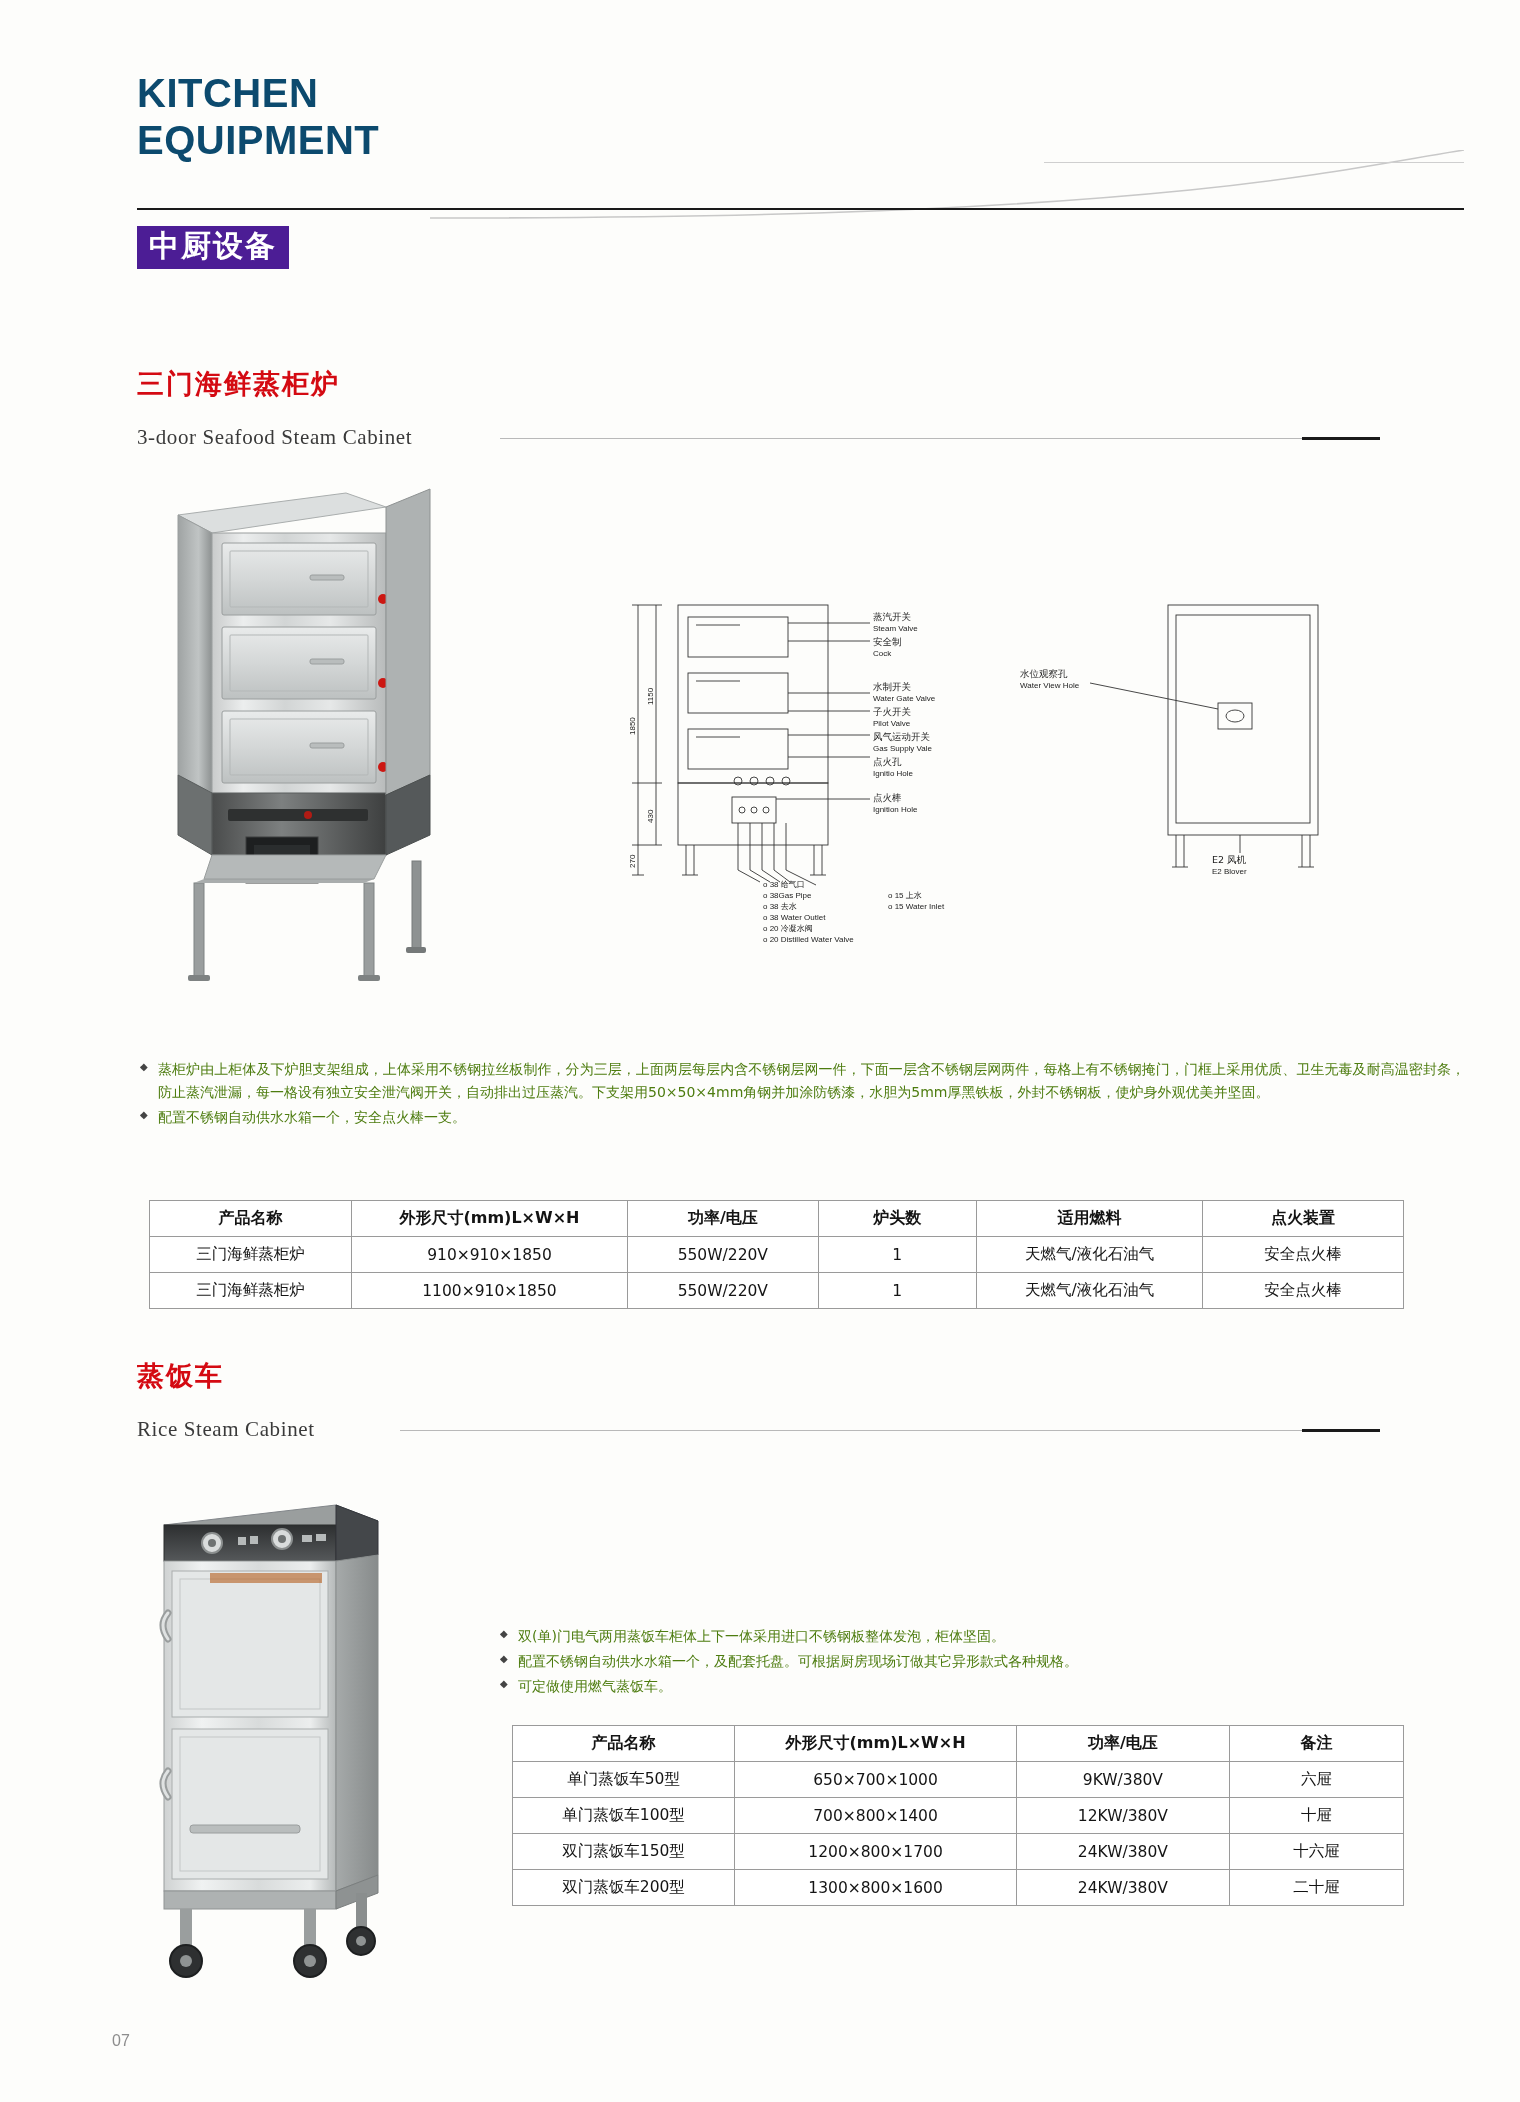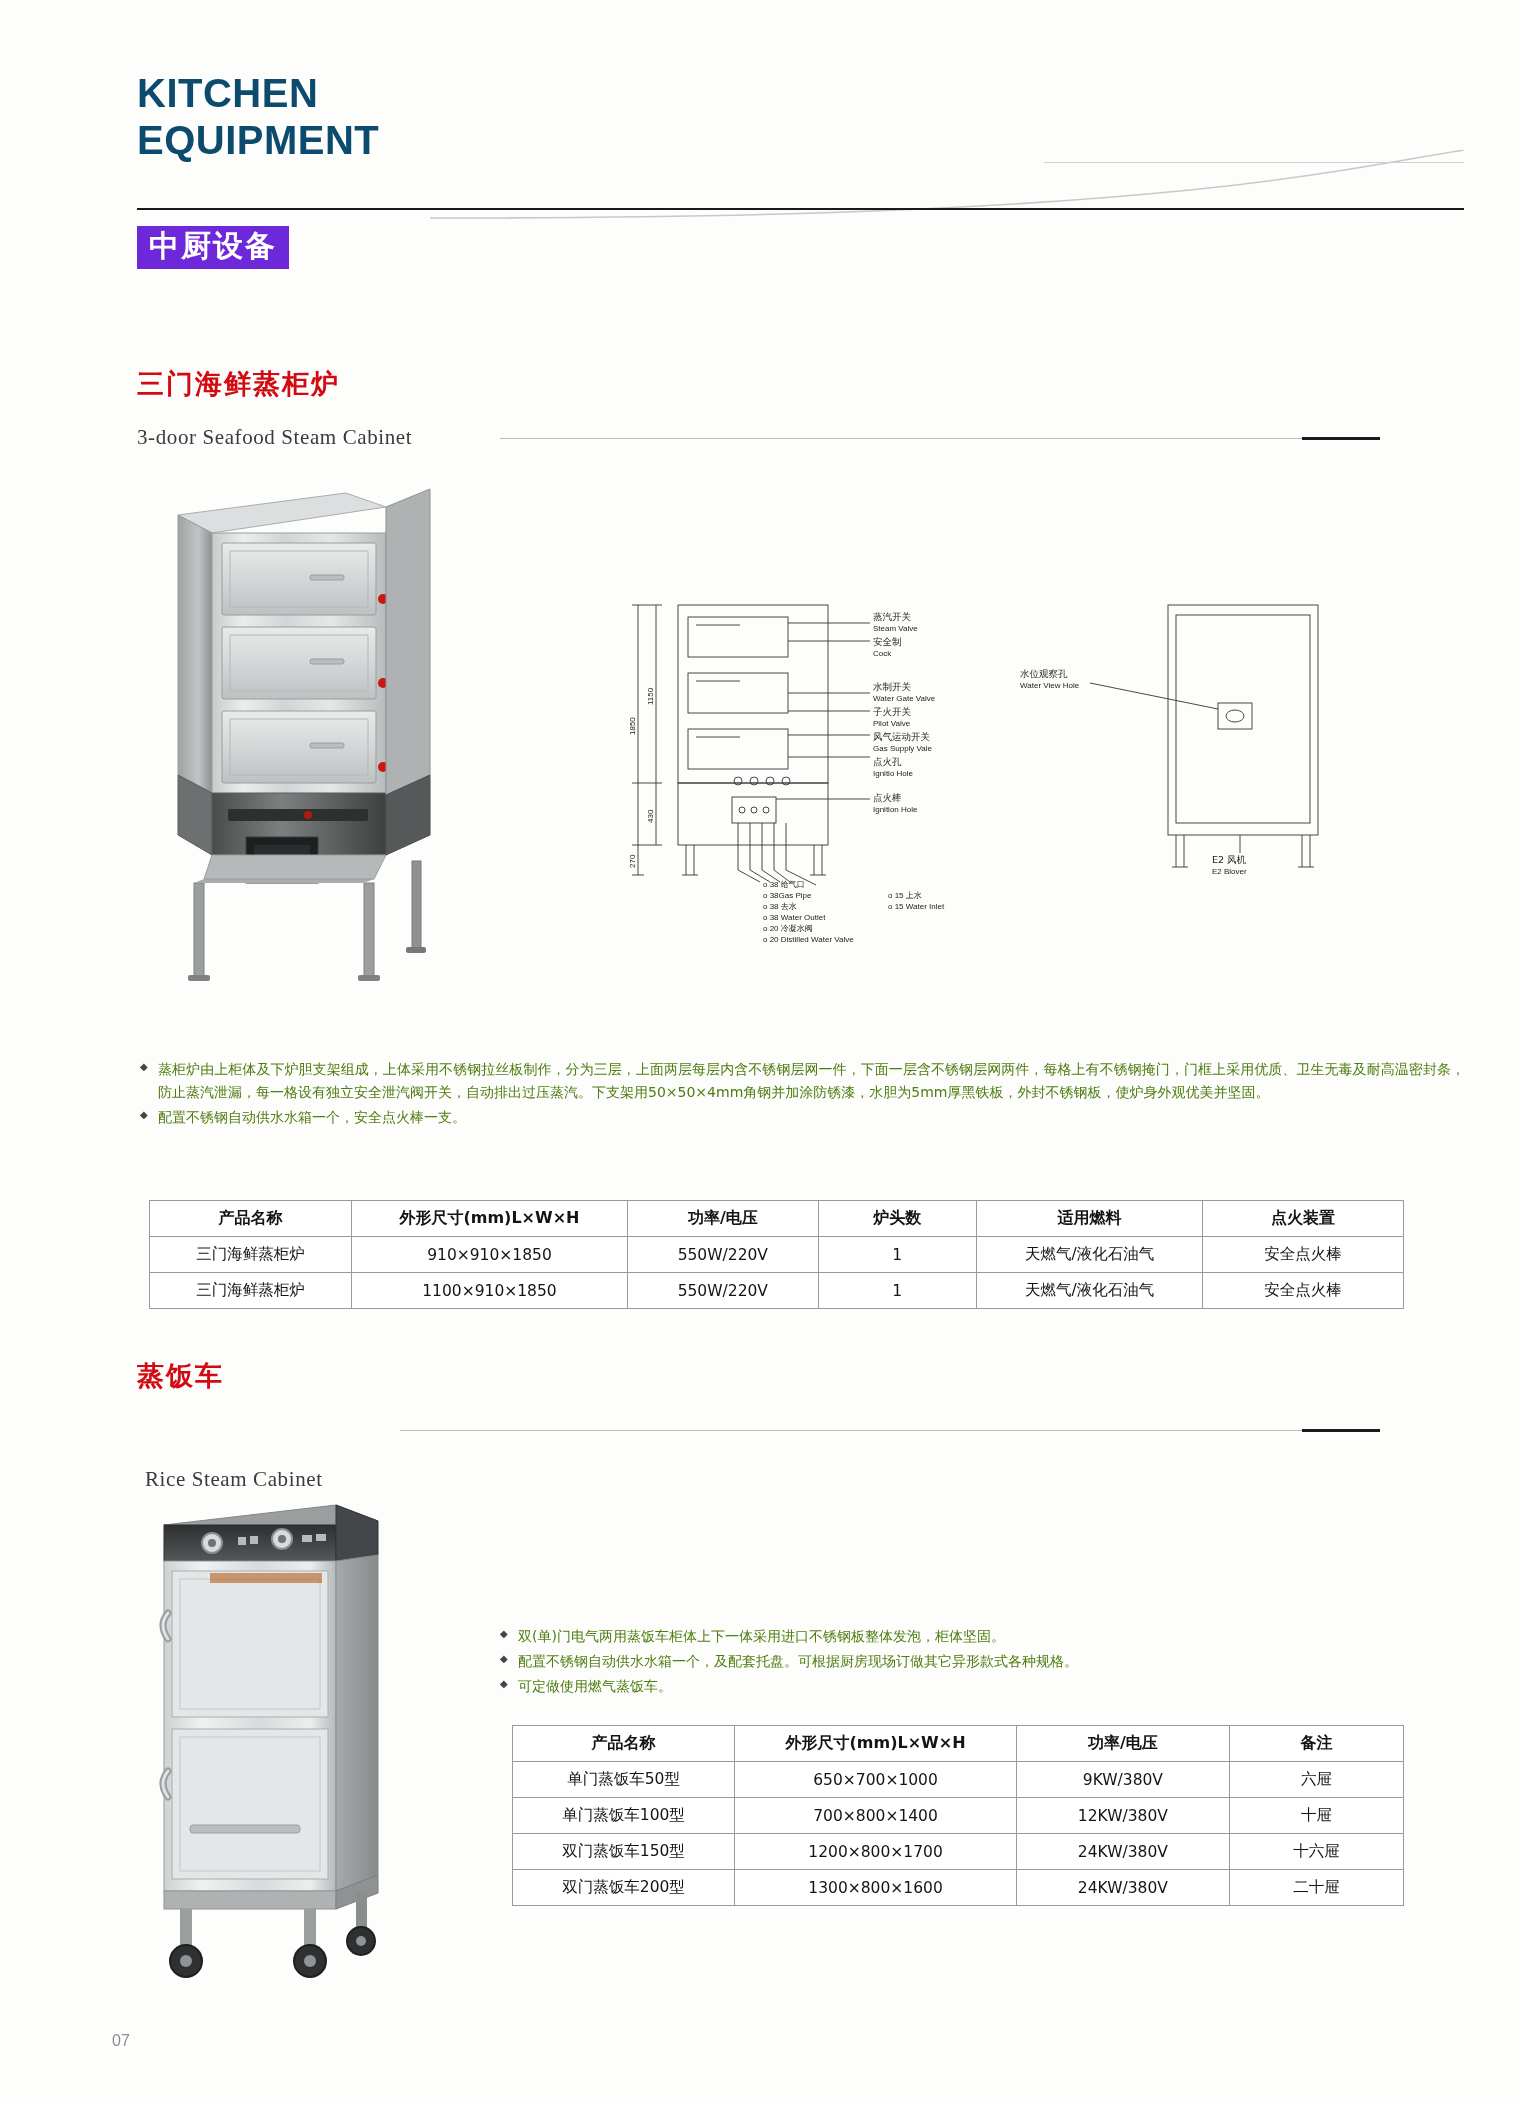--- a/index.html
+++ b/index.html
@@ -66,21 +66,21 @@
     height: 70px;
     overflow: hidden;
     pointer-events: none;
   }
   .swoosh svg { display:block; }
 
   .cn-title-badge {
     position: absolute;
     left: 137px;
     top: 226px;
-    background: #6d28d9;
+    background: #4c1d95;
     color: #ffffff;
     font-family: "DejaVu Sans", sans-serif;
     font-weight: bold;
     font-size: 30px;
     letter-spacing: 2px;
     padding: 5px 12px 8px 12px;
     line-height: 1;
   }
 
   
@@ -446,21 +446,21 @@
       <td>1100×910×1850</td>
       <td>550W/220V</td>
       <td>1</td>
       <td>天燃气/液化石油气</td>
       <td>安全点火棒</td>
     </tr>
   </tbody>
     </table>
 
   <div class="section-cn" style="left:137px; top:1358px;">蒸饭车</div>
-  <div class="section-en" style="left:137px; top:1467px;margin-left:8px;">Rice Steam Cabinet</div>
+  <div class="section-en" style="left:137px; top:1417px;">Rice Steam Cabinet</div>
   <div class="section-rule" style="left:400px; top:1430px; width:980px;">
     <span class="dark"></span>
   </div>
 
   <div class="photo2">
     <svg width="280" height="520" viewBox="0 0 280 520">
       <defs>
         <linearGradient id="rsc" x1="0" y1="0" x2="1" y2="0">
           <stop offset="0%" stop-color="#cfd2d2"></stop>
           <stop offset="22%" stop-color="#f0f2f2"></stop>

